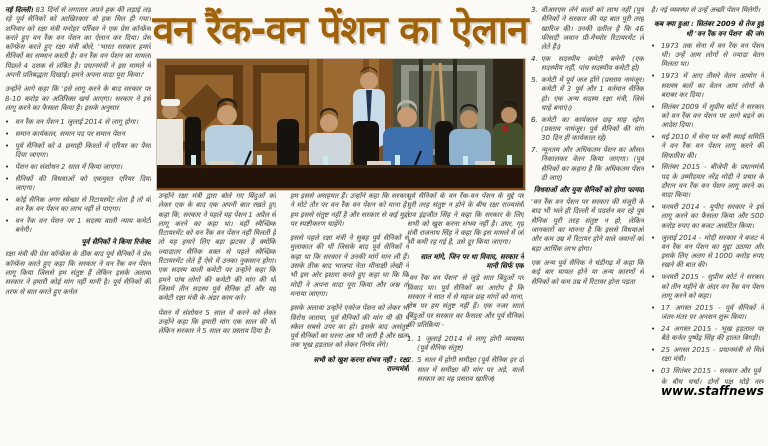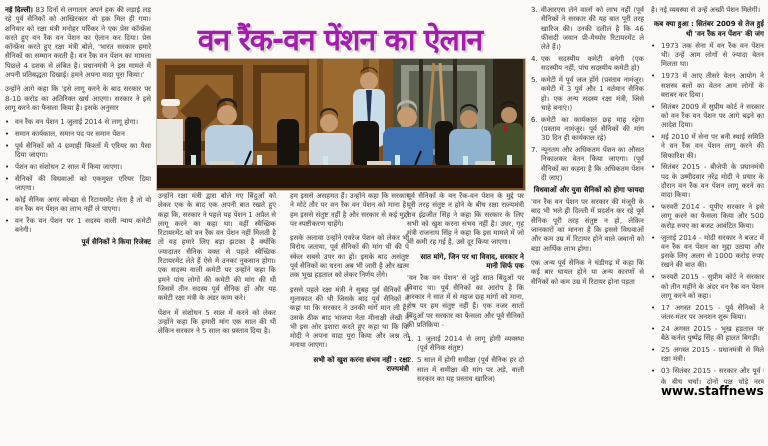--- a/index.html
+++ b/index.html
@@ -6,38 +6,38 @@
   body{
     width:768px;height:446px;position:relative;overflow:hidden;
     background:#fbfaf6;color:#3b3b3b;
     font-family:"DejaVu Sans",sans-serif;
   }
   .page{position:absolute;inset:0;}
   .col{
     position:absolute;text-align:justify;
     font-size:7px;line-height:9.3px;color:#3b3b3b;
   }
-  .blk{margin:0 0 5px 0;}
+  .blk{margin:0 0 5px 0;font-style:italic;}
   .para{}
   .para b{color:#111;}
   .heading{font-weight:bold;color:#141414;text-align:right;margin-bottom:3px;}
   .item{display:flex;margin-bottom:2.5px;}
   .item .marker{flex:0 0 10px;text-align:left;color:#222;}
   .item .itxt{flex:1;text-align:justify;}
   .wm{font-weight:bold;color:#000;font-size:12px;}
   #col0{left:5px;top:6px;width:146px;height:436px;overflow:hidden;}
   #col1{left:158px;top:192px;width:118px;height:252px;overflow:hidden;}
   #col2{left:290px;top:192px;width:119px;height:252px;overflow:hidden;}
   #col3{left:407px;top:192px;width:117px;height:252px;overflow:hidden;}
   #col4{left:531px;top:6px;width:113px;height:438px;overflow:hidden;}
   #col5{left:651px;top:6px;width:113px;height:438px;overflow:hidden;}
   .headline{
-    position:absolute;left:156px;top:12px;width:368px;height:52px;
+    position:absolute;left:156px;top:1px;width:368px;height:52px;
     display:flex;align-items:center;justify-content:center;
-    font-size:30px;font-weight:bold;color:#a21caf;white-space:nowrap;
+    font-size:39px;font-weight:bold;color:#a16207;white-space:nowrap;
     text-shadow:2px 2px 0 #d9d4cc;letter-spacing:-1px;
   }
   .photo{
     position:absolute;left:156px;top:58px;width:368px;height:131px;
     background:#7a4e20;overflow:hidden;border:1px solid #c9c2b6;
   }
   .photo svg{display:block;}
 </style>
 </head>
 <body>
@@ -69,20 +69,21 @@
       </div>
       <div class="blk item">
         <span class="marker">•</span>
         <span class="itxt">कोई सैनिक अगर स्वेच्छा से रिटायरमेंट लेता है तो वो वन रैंक वन पेंशन का लाभ नहीं ले पाएगा।</span>
       </div>
       <div class="blk item">
         <span class="marker">•</span>
         <span class="itxt">वन रैंक वन पेंशन पर 1 सदस्य वाली न्याय कमेटी बनेगी।</span>
       </div>
       <div class="blk heading">पूर्व सैनिकों ने किया रिजेक्ट</div>
+      <div class="blk para">रक्षा मंत्री की प्रेस कॉन्फ्रेंस के ठीक बाद पूर्व सैनिकों ने प्रेस कॉन्फ्रेंस करते हुए कहा कि सरकार ने वन रैंक वन पेंशन लागू किया जिससे हम संतुष्ट हैं लेकिन इसके अलावा सरकार ने हमारी कोई मांग नहीं मानी है। पूर्व सैनिकों की तरफ से बात करते हुए कर्नल</div>
     </div>
 
   <div class="headline">वन रैंक-वन पेंशन का ऐलान</div>
 
   <div class="photo">
     <svg width="366" height="129" viewBox="0 0 366 129">
 
       <rect x="0" y="0" width="366" height="129" fill="#7a4e20"></rect>
       <rect x="0" y="0" width="150" height="110" fill="#8a5a28"></rect>
       <rect x="8" y="6" width="78" height="86" fill="#5e3a15"></rect>
@@ -156,22 +157,22 @@
       <line x1="258" y1="106" x2="264" y2="92" stroke="#111" stroke-width="2"></line>
     </svg>
   </div>
 
   <div class="col" id="col1">
       <div class="blk para">उन्होंने रक्षा मंत्री द्वारा बोले गए बिंदुओं को लेकर एक के बाद एक अपनी बात रखते हुए कहा कि, सरकार ने पहले यह पेंशन 1 अप्रैल से लागू करने का कहा था। वहीं स्वैच्छिक रिटायरमेंट को वन रैंक वन पेंशन नहीं मिलती है तो यह हमारे लिए बड़ा झटका है क्योंकि ज्यादातर सैनिक वक्त से पहले स्वैच्छिक रिटायरमेंट लेते हैं ऐसे में उनका नुकसान होगा। एक सदस्य वाली कमेटी पर उन्होंने कहा कि हमने पांच लोगों की कमेटी की मांग की थी जिसमें तीन सदस्य पूर्व सैनिक हों और यह कमेटी रक्षा मंत्री के अंडर काम करे।</div>
       <div class="blk para">पेंशन में संशोधन 5 साल में करने को लेकर उन्होंने कहा कि हमारी मांग एक साल की थी लेकिन सरकार ने 5 साल का प्रस्ताव दिया है।</div>
     </div>
   <div class="col" id="col2">
       <div class="blk para">हम इससे असहमत हैं। उन्होंने कहा कि सरकार ने मोटे तौर पर वन रैंक वन पेंशन को माना है। हम इससे संतुष्ट नहीं है और सरकार से कई मुद्दों पर स्पष्टीकरण चाहेंगे।</div>
+      <div class="blk para">इससे पहले रक्षा मंत्री ने सुबह पूर्व सैनिकों से मुलाकात की थी जिसके बाद पूर्व सैनिकों ने कहा था कि सरकार ने उनकी मांगें मान ली हैं। उसके ठीक बाद भाजपा नेता मीनाक्षी लेखी ने भी इस ओर इशारा करते हुए कहा था कि कि मोदी ने अपना वादा पूरा किया और जश्न तो मनाया जाएगा।</div>
       <div class="blk para">इसके अलावा उन्होंने एवरेज पेंशन को लेकर भी विरोध जताया, पूर्व सैनिकों की मांग थी की पे स्केल सबसे उपर का हो। इसके बाद असंतुष्ट पूर्व सैनिकों का धरना अब भी जारी है और खत्म तक भूख हड़ताल को लेकर निर्णय लेंगे।</div>
-      <div class="blk para">इससे पहले रक्षा मंत्री ने सुबह पूर्व सैनिकों से मुलाकात की थी जिसके बाद पूर्व सैनिकों ने कहा था कि सरकार ने उनकी मांगें मान ली हैं। उसके ठीक बाद भाजपा नेता मीनाक्षी लेखी ने भी इस ओर इशारा करते हुए कहा था कि कि मोदी ने अपना वादा पूरा किया और जश्न तो मनाया जाएगा।</div>
       <div class="blk heading">सभी को खुश करना संभव नहीं : रक्षा राज्यमंत्री</div>
     </div>
   <div class="col" id="col3">
       <div class="blk para">पूर्व सैनिकों के वन रैंक-वन पेंशन के मुद्दे पर पूरी तरह संतुष्ट न होने के बीच रक्षा राज्यमंत्री राव इंद्रजीत सिंह ने कहा कि सरकार के लिए सभी को खुश करना संभव नहीं है। उधर, गृह मंत्री राजनाथ सिंह ने कहा कि इस मामले में जो भी कमी रह गई है, उसे दूर किया जाएगा।</div>
       <div class="blk heading">सात मांगे, जिन पर था विवाद, सरकार ने मानी सिर्फ एक</div>
       <div class="blk para">'वन रैंक वन पेंशन' से जुड़े सात बिंदुओं पर विवाद था। पूर्व सैनिकों का आरोप है कि सरकार ने सात में से महज छह मांगों को माना, शेष पर हम संतुष्ट नहीं हैं। एक नजर सातों बिंदुओं पर सरकार का फैसला और पूर्व सैनिकों की प्रतिक्रिया -</div>
       <div class="blk item">
         <span class="marker">1.</span>
         <span class="itxt">1 जुलाई 2014 से लागू होगी व्यवस्था (पूर्व सैनिक संतुष्ट)</span>
       </div>

